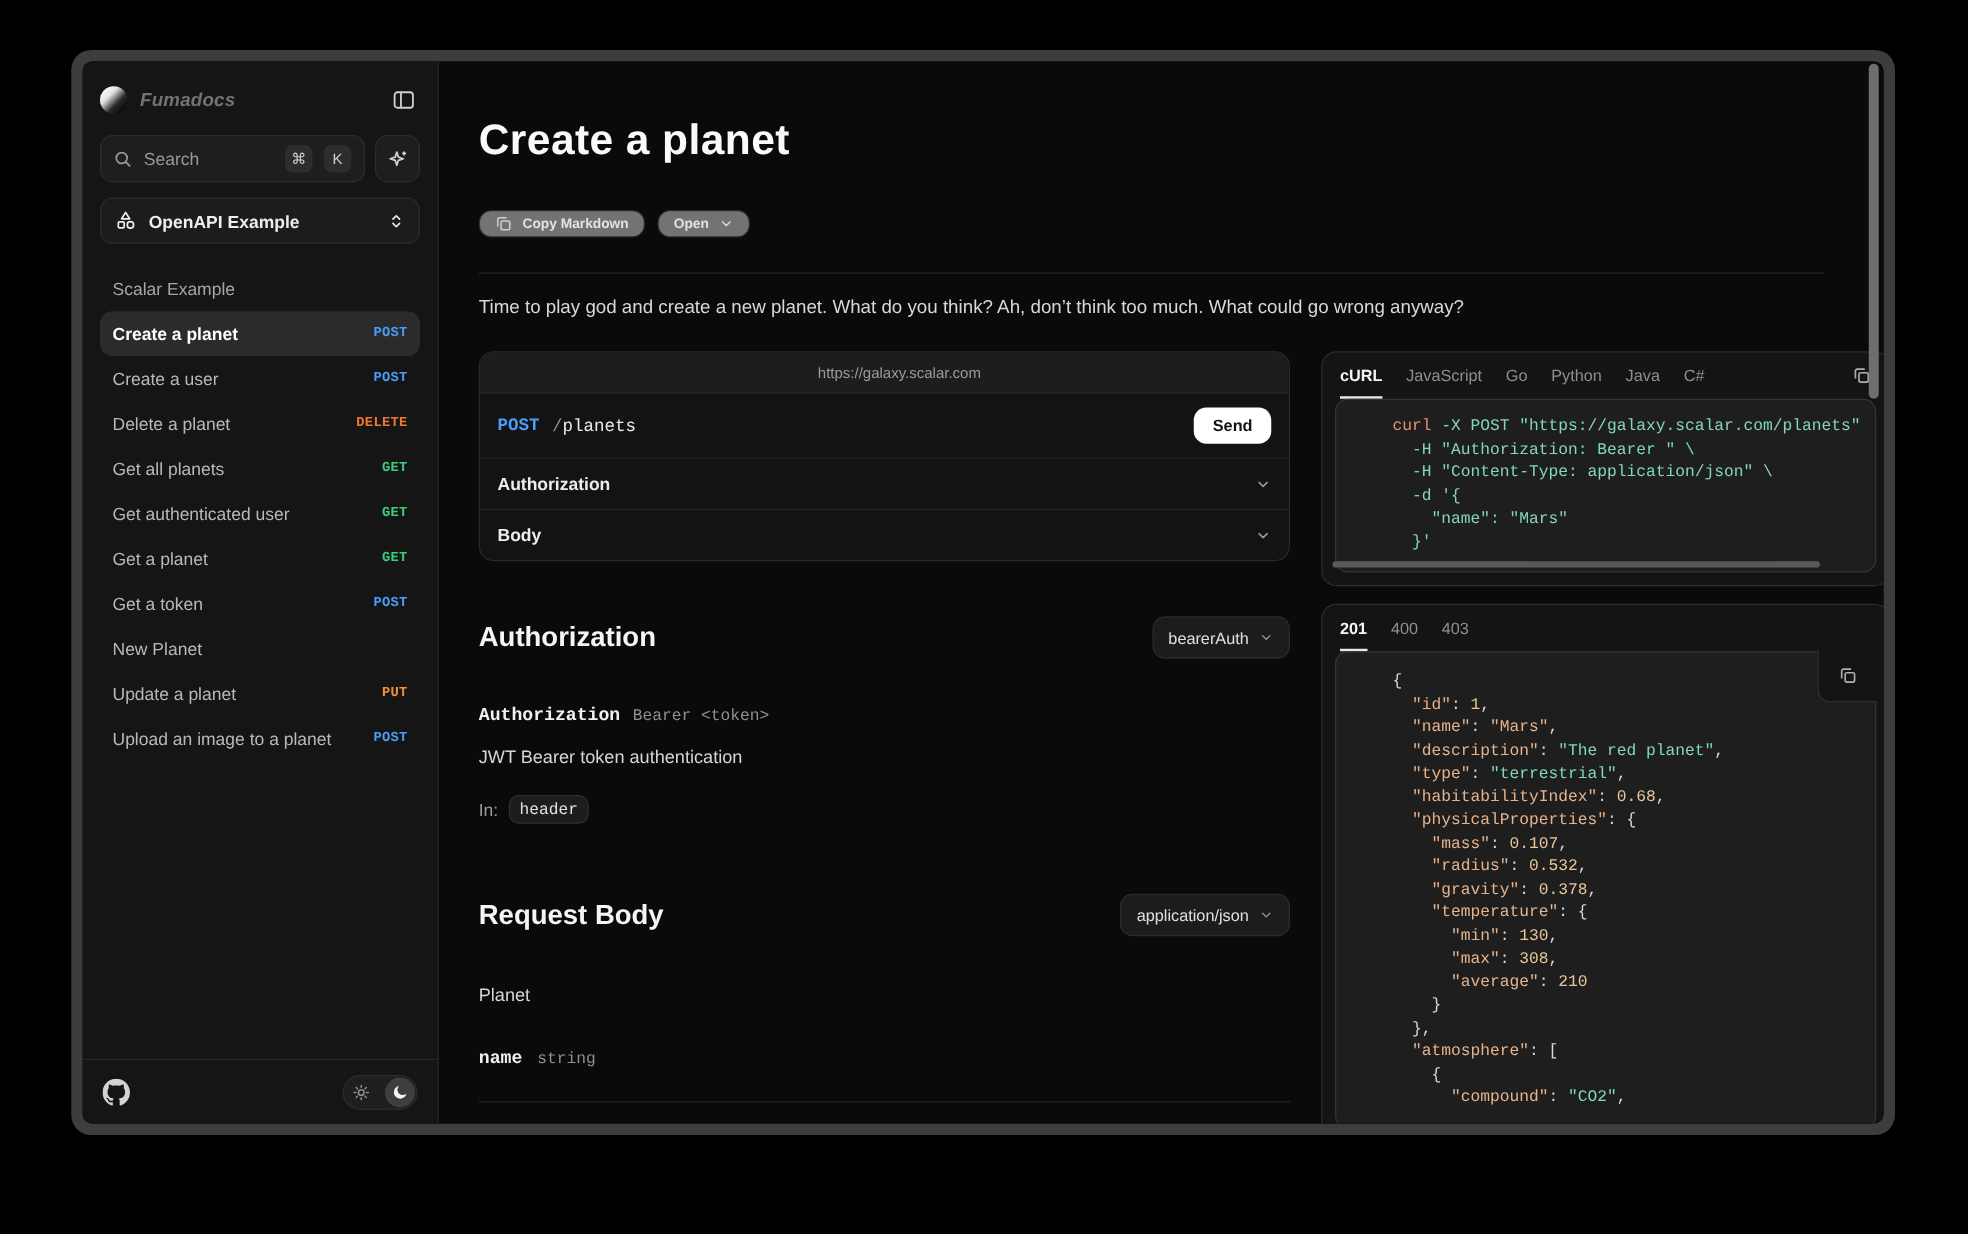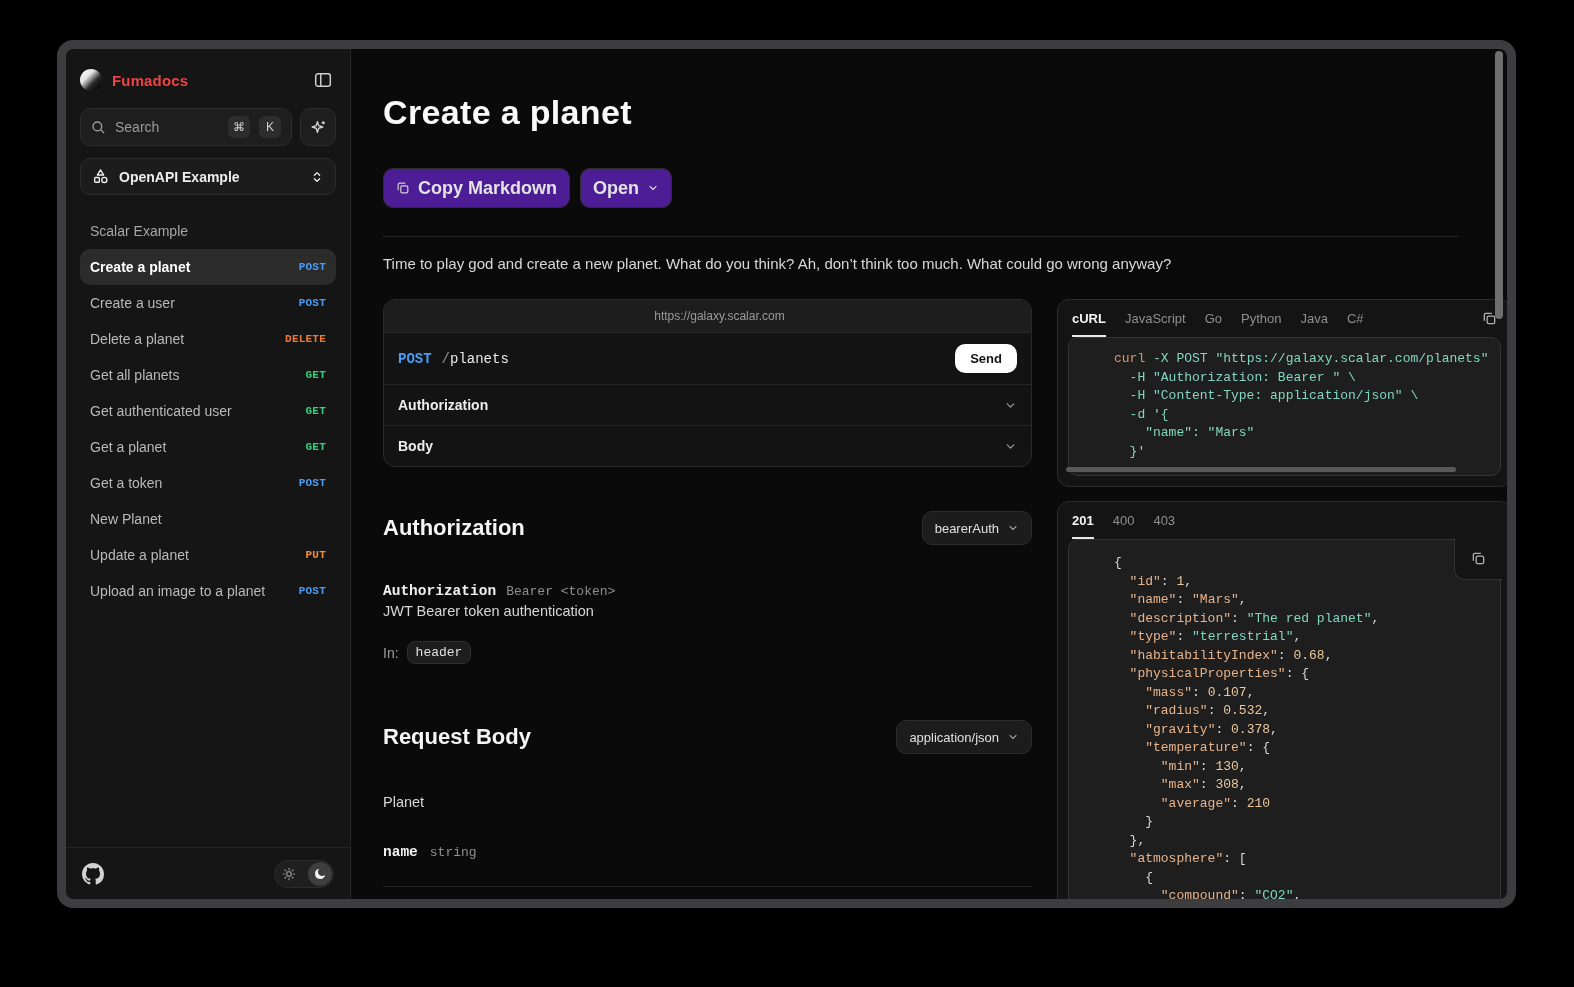--- a/index.html
+++ b/index.html
@@ -15,21 +15,21 @@
   .win-scrollbar { position:absolute; right:4px; top:2px; width:8px; height:268px;
                    background:#6e6e6e; border-radius:4px; z-index:30; }
 
   
   .sidebar { width:285px; flex-shrink:0; background:#151515; border-right:1px solid #262626;
              display:flex; flex-direction:column; }
   .sidebar-top { padding:16px 14px 0; }
   .brand-row { display:flex; align-items:center; gap:10px; height:30px; }
   .logo-orb { width:22px; height:22px; border-radius:50%;
               background:linear-gradient(135deg,#ffffff 0%,#e6e6e6 34%,#8a8a8a 48%,#2a2a2a 62%,#0c0c0c 85%); }
-  .brand-name { font-size:15px; font-weight:700; color:#ef4444; letter-spacing:.01em; }
+  .brand-name { font-size:15px; font-weight:700; color:#737373; letter-spacing:.01em;font-style:italic; }
   .collapse-btn { margin-left:auto; color:#cfcfcf; background:none; border:none; padding:4px; cursor:pointer; }
   .search-row { display:flex; gap:8px; margin-top:13px; }
   .search-box { flex:1; height:38px; background:#1e1e1e; border:1px solid #2c2c2c; border-radius:10px;
                 display:flex; align-items:center; gap:9px; padding:0 10px; color:#9a9a9a; cursor:pointer; }
   .search-label { font-size:14px; color:#9a9a9a; flex:1; }
   .kbd { min-width:22px; height:22px; padding:0 5px; background:#2d2d2d; border-radius:6px;
          display:flex; align-items:center; justify-content:center; font-size:12px; color:#d0d0d0; }
   .ai-btn { width:36px; height:38px; background:#1e1e1e; border:1px solid #2c2c2c; border-radius:10px;
             display:flex; align-items:center; justify-content:center; color:#cfcfcf; cursor:pointer; }
   .project-select { margin-top:12px; height:37px; background:#1c1c1c; border:1px solid #2c2c2c;
@@ -52,22 +52,22 @@
   .theme-toggle { width:60px; height:28px; border-radius:999px; background:#1f1f1f; border:1px solid #2c2c2c;
                   display:flex; align-items:center; justify-content:space-between; padding:1px; cursor:pointer; }
   .sun-wrap { width:26px; display:flex; align-items:center; justify-content:center; color:#8f8f8f; }
   .moon-circle { width:24px; height:24px; border-radius:50%; background:#3e3e3e; display:flex;
                  align-items:center; justify-content:center; color:#f5f5f5; }
 
   
   .main { flex:1; padding:44px 48px 0 32px; overflow:hidden; }
   .page-title { font-size:34px; font-weight:700; color:#fafafa; letter-spacing:.01em; }
   .actions-row { display:flex; gap:10px; margin-top:36px; }
-  .btn { height:40px; background:#4c1d95; border:1px solid #2d2d2d; border-radius:10px;
-         display:flex; align-items:center; gap:8px; padding:0 12px; font-size:18px; font-weight:700;
+  .btn { height:22px; background:#737373; border:1px solid #2d2d2d; border-radius:10px;
+         display:flex; align-items:center; gap:8px; padding:0 12px; font-size:11px; font-weight:700;
          color:#e3e3e3; cursor:pointer; font-family:"Liberation Sans", sans-serif; }
   .btn .icn { color:#cfcfcf; }
   .top-divider { border-top:1px solid #242424; margin-top:28px; }
   .description { margin-top:18px; font-size:15px; color:#d8d8d8; }
   .columns { display:flex; gap:25px; margin-top:27px; }
   .left-col { width:649px; flex-shrink:0; }
   .right-col { flex:1; display:flex; flex-direction:column; gap:14px; }
 
   
   .playground { border:1px solid #2a2a2a; border-radius:12px; background:#131313; overflow:hidden; }
@@ -88,21 +88,21 @@
   .section-header { display:flex; align-items:center; justify-content:space-between; margin-top:44px; }
   .section-title { font-size:22px; font-weight:700; color:#f5f5f5; }
   .select-chip { height:34px; background:#1c1c1c; border:1px solid #2c2c2c; border-radius:10px;
                  display:flex; align-items:center; gap:8px; padding:0 12px; font-size:13px;
                  color:#e0e0e0; cursor:pointer; }
   .select-chip .icn { color:#9a9a9a; }
   .param-row { margin-top:38px; display:flex; align-items:baseline; gap:10px; }
   .param-name { font-family:"Liberation Mono", monospace; font-weight:700; font-size:14.5px; color:#f0f0f0; }
   .opt-mark { font-family:"Liberation Mono", monospace; font-size:14.5px; color:#9f9f9f; }
   .param-type { font-family:"Liberation Mono", monospace; font-size:13px; color:#8f8f8f; }
-  .param-desc { margin-top:4px; font-size:14.5px; color:#d6d6d6; }
+  .param-desc { margin-top:17px; font-size:14.5px; color:#d6d6d6; }
   .in-row { margin-top:22px; display:flex; align-items:center; gap:8px; font-size:14px; color:#9d9d9d; }
   .code-chip { font-family:"Liberation Mono", monospace; font-size:13px; color:#e0e0e0;
                background:#1d1d1d; border:1px solid #2f2f2f; border-radius:8px; padding:3px 8px; }
   .schema-name { margin-top:40px; font-size:14.5px; color:#d6d6d6; }
   .field-divider { border-top:1px solid #242424; margin-top:26px; }
   .field-row { margin-top:26px; display:flex; align-items:baseline; gap:2px; }
   .field-row .param-type { margin-left:8px; }
 
   
   .code-panel { border:1px solid #2c2c2c; border-radius:12px; background:#141414; }

